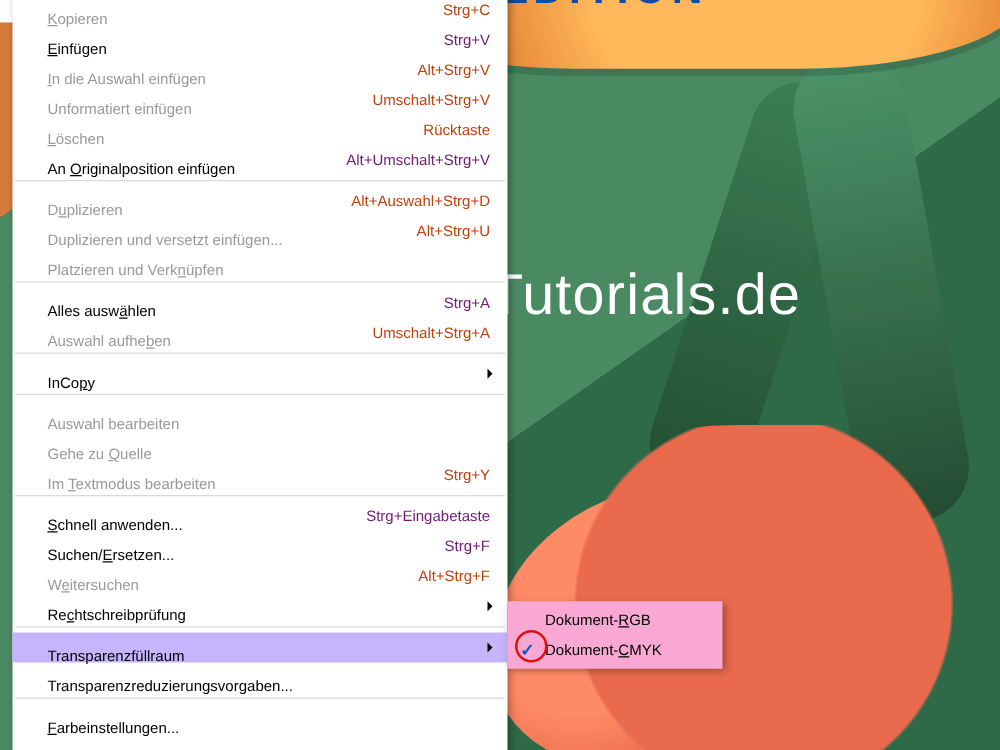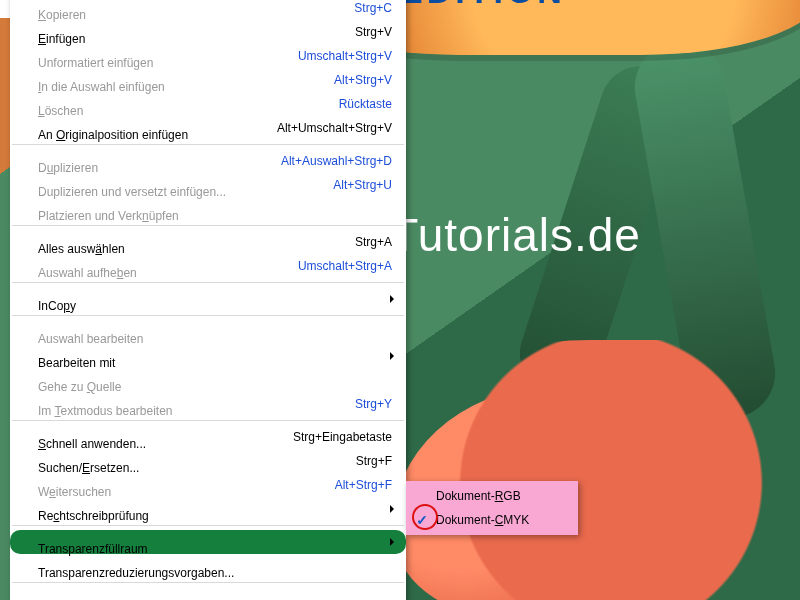--- a/index.html
+++ b/index.html
@@ -34,24 +34,24 @@
            background: linear-gradient(180deg,#4c946a,#234c32); transform: rotate(-10deg);
            border-radius: 45px;}
 
   
   .menu { position:absolute; top:-8px; left:10px; width:396px; height:620px;
           background:#fff; box-shadow: 2px 2px 6px rgba(0,0,0,.35); }
   .menu-inner { padding: 4px 0; }
   .item { display:flex; align-items:center; height:24px; padding:0 14px 0 28px; cursor:default;
           position:relative; }
   .item.disabled { color:#999; }
-  .item.hover { background:#15803d;border-radius:10px; }
+  .item.hover { background:#c4b5fd; }
   .item .label { flex:1 1 auto; white-space:nowrap;margin-top:14px; }
-  .item .shortcut { color:#000000; padding-left:10px; white-space:nowrap; }
-  .item.disabled .shortcut { color:#1d4ed8; }
+  .item .shortcut { color:#701a75; padding-left:10px; white-space:nowrap; }
+  .item.disabled .shortcut { color:#c2410c; }
   .sep { height:1px; margin:4px 2px; background:#d9d9d9; }
   .arrow { position:absolute; right:8px; top:50%; transform:translateY(-50%);
            border:4px solid transparent; border-left-color:#000; }
   .mn { text-decoration: underline; }
 
   
   .submenu { position:absolute; top:481px; left:406px; width:172px; background:#f9a8d4;
              box-shadow: 2px 2px 6px rgba(0,0,0,.35); padding:3px 0;}
   .sub-item { display:flex; align-items:center; height:24px; padding: 0 12px 0 30px;
               position:relative; cursor:default;}
@@ -78,26 +78,26 @@
     <div class="menu-inner" id="menu-root">
         <div class="item disabled">
           <span class="label"><span class="mn">K</span>opieren</span>
           <span class="shortcut">Strg+C</span>
         </div>
         <div class="item">
           <span class="label"><span class="mn">E</span>infügen</span>
           <span class="shortcut">Strg+V</span>
         </div>
         <div class="item disabled">
+          <span class="label"><span class="mn">I</span>n die Auswahl einfügen</span>
+          <span class="shortcut">Alt+Strg+V</span>
+        </div>
+        <div class="item disabled">
           <span class="label">Unformatiert einfügen</span>
           <span class="shortcut">Umschalt+Strg+V</span>
-        </div>
-        <div class="item disabled">
-          <span class="label"><span class="mn">I</span>n die Auswahl einfügen</span>
-          <span class="shortcut">Alt+Strg+V</span>
         </div>
         <div class="item disabled">
           <span class="label"><span class="mn">L</span>öschen</span>
           <span class="shortcut">Rücktaste</span>
         </div>
         <div class="item">
           <span class="label">An <span class="mn">O</span>riginalposition einfügen</span>
           <span class="shortcut">Alt+Umschalt+Strg+V</span>
         </div>
         <div class="sep"></div>
@@ -122,24 +122,20 @@
           <span class="shortcut">Umschalt+Strg+A</span>
         </div>
         <div class="sep"></div>
         <div class="item">
           <span class="label">InCo<span class="mn">p</span>y</span>
           <span class="arrow"></span>
         </div>
         <div class="sep"></div>
         <div class="item disabled">
           <span class="label">Auswahl bearbeiten</span>
-        </div>
-        <div class="item">
-          <span class="label">Bearbeiten mit</span>
-          <span class="arrow"></span>
         </div>
         <div class="item disabled">
           <span class="label">Gehe zu <span class="mn">Q</span>uelle</span>
         </div>
         <div class="item disabled">
           <span class="label">Im <span class="mn">T</span>extmodus bearbeiten</span>
           <span class="shortcut">Strg+Y</span>
         </div>
         <div class="sep"></div>
         <div class="item">

